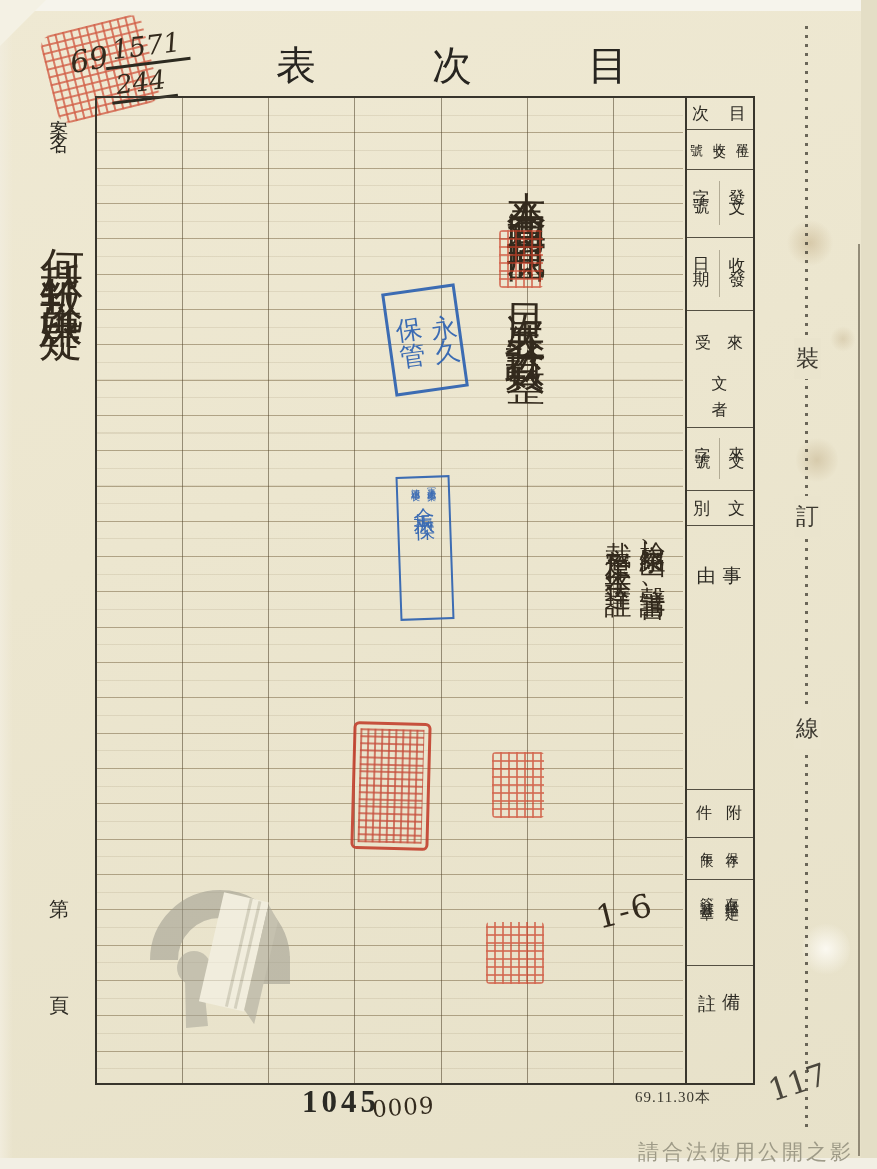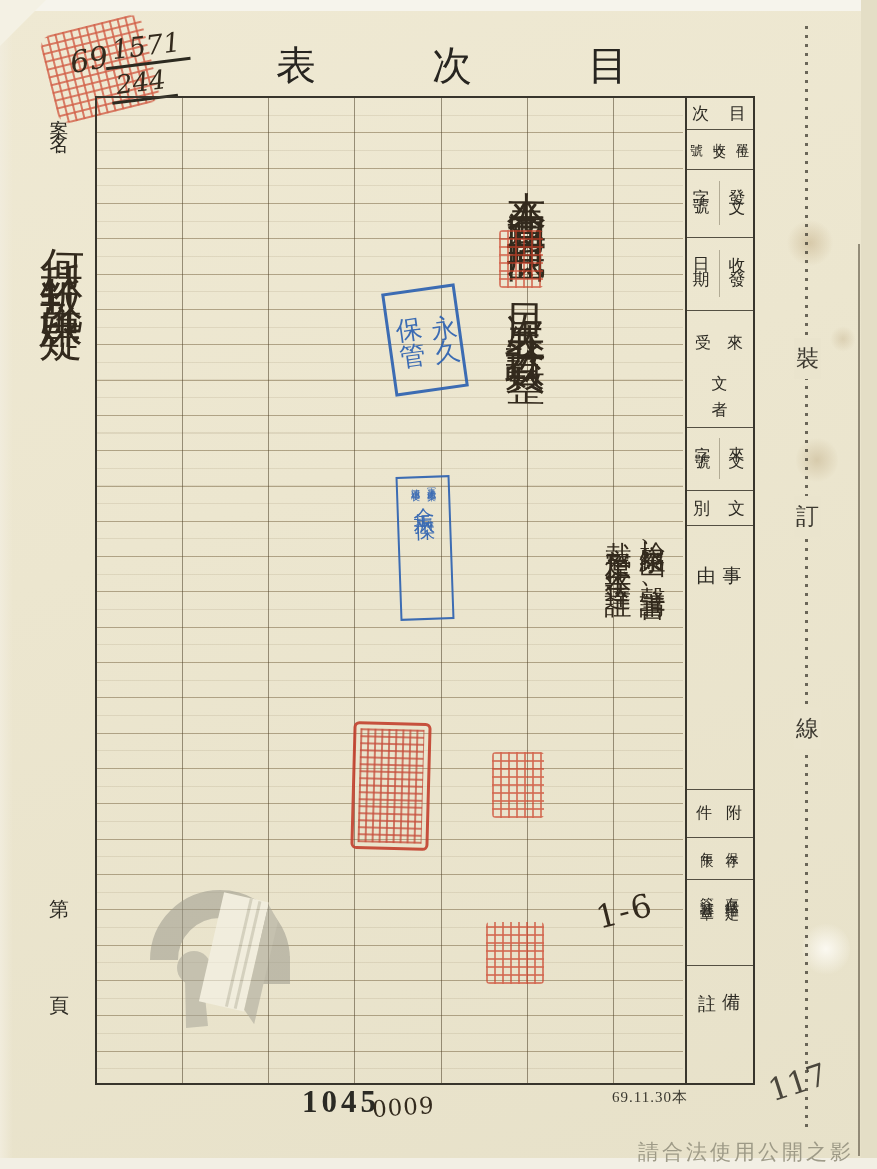--- a/index.html
+++ b/index.html
@@ -88,21 +88,21 @@
   .seal-s2{left:492px;top:752px;width:52px;height:66px;opacity:.75;border-radius:4px;}
   .seal-s3{left:486px;top:922px;width:58px;height:62px;opacity:.75;border-radius:4px;}
   
   .bind-line{left:805px;top:26px;width:3px;height:1104px;
              background:repeating-linear-gradient(180deg,#4a463a 0 3px,transparent 3px 9px);opacity:.8;}
   .bind-char{font-size:23px;color:#3c3930;background:#eae4cd;padding:5px 2px;left:794px;}
   .bc1{top:338px;} .bc2{top:496px;} .bc3{top:708px;}
   
   .f-serial{left:302px;top:1084px;font-size:31px;letter-spacing:4px;font-weight:600;color:#2b2a24;}
   .f-hand{left:372px;top:1094px;font-size:23px;transform:rotate(-4deg);letter-spacing:1px;}
-  .f-date{left:612px;top:1088px;font-size:15px;letter-spacing:1px;color:#3a382f;}
+  .f-date{left:635px;top:1088px;font-size:15px;letter-spacing:1px;color:#3a382f;}
   .f-page{left:768px;top:1064px;font-size:31px;transform:rotate(-18deg);color:#4a463c;}
   .wm-text{left:638px;top:1138px;font-size:21px;letter-spacing:3px;color:rgba(150,146,128,.9);}
   .logo{left:150px;top:856px;opacity:.55;}
 </style>
 </head>
 <body>
 
 <div class="page">
 
   <div class="abs top-strip"></div>

